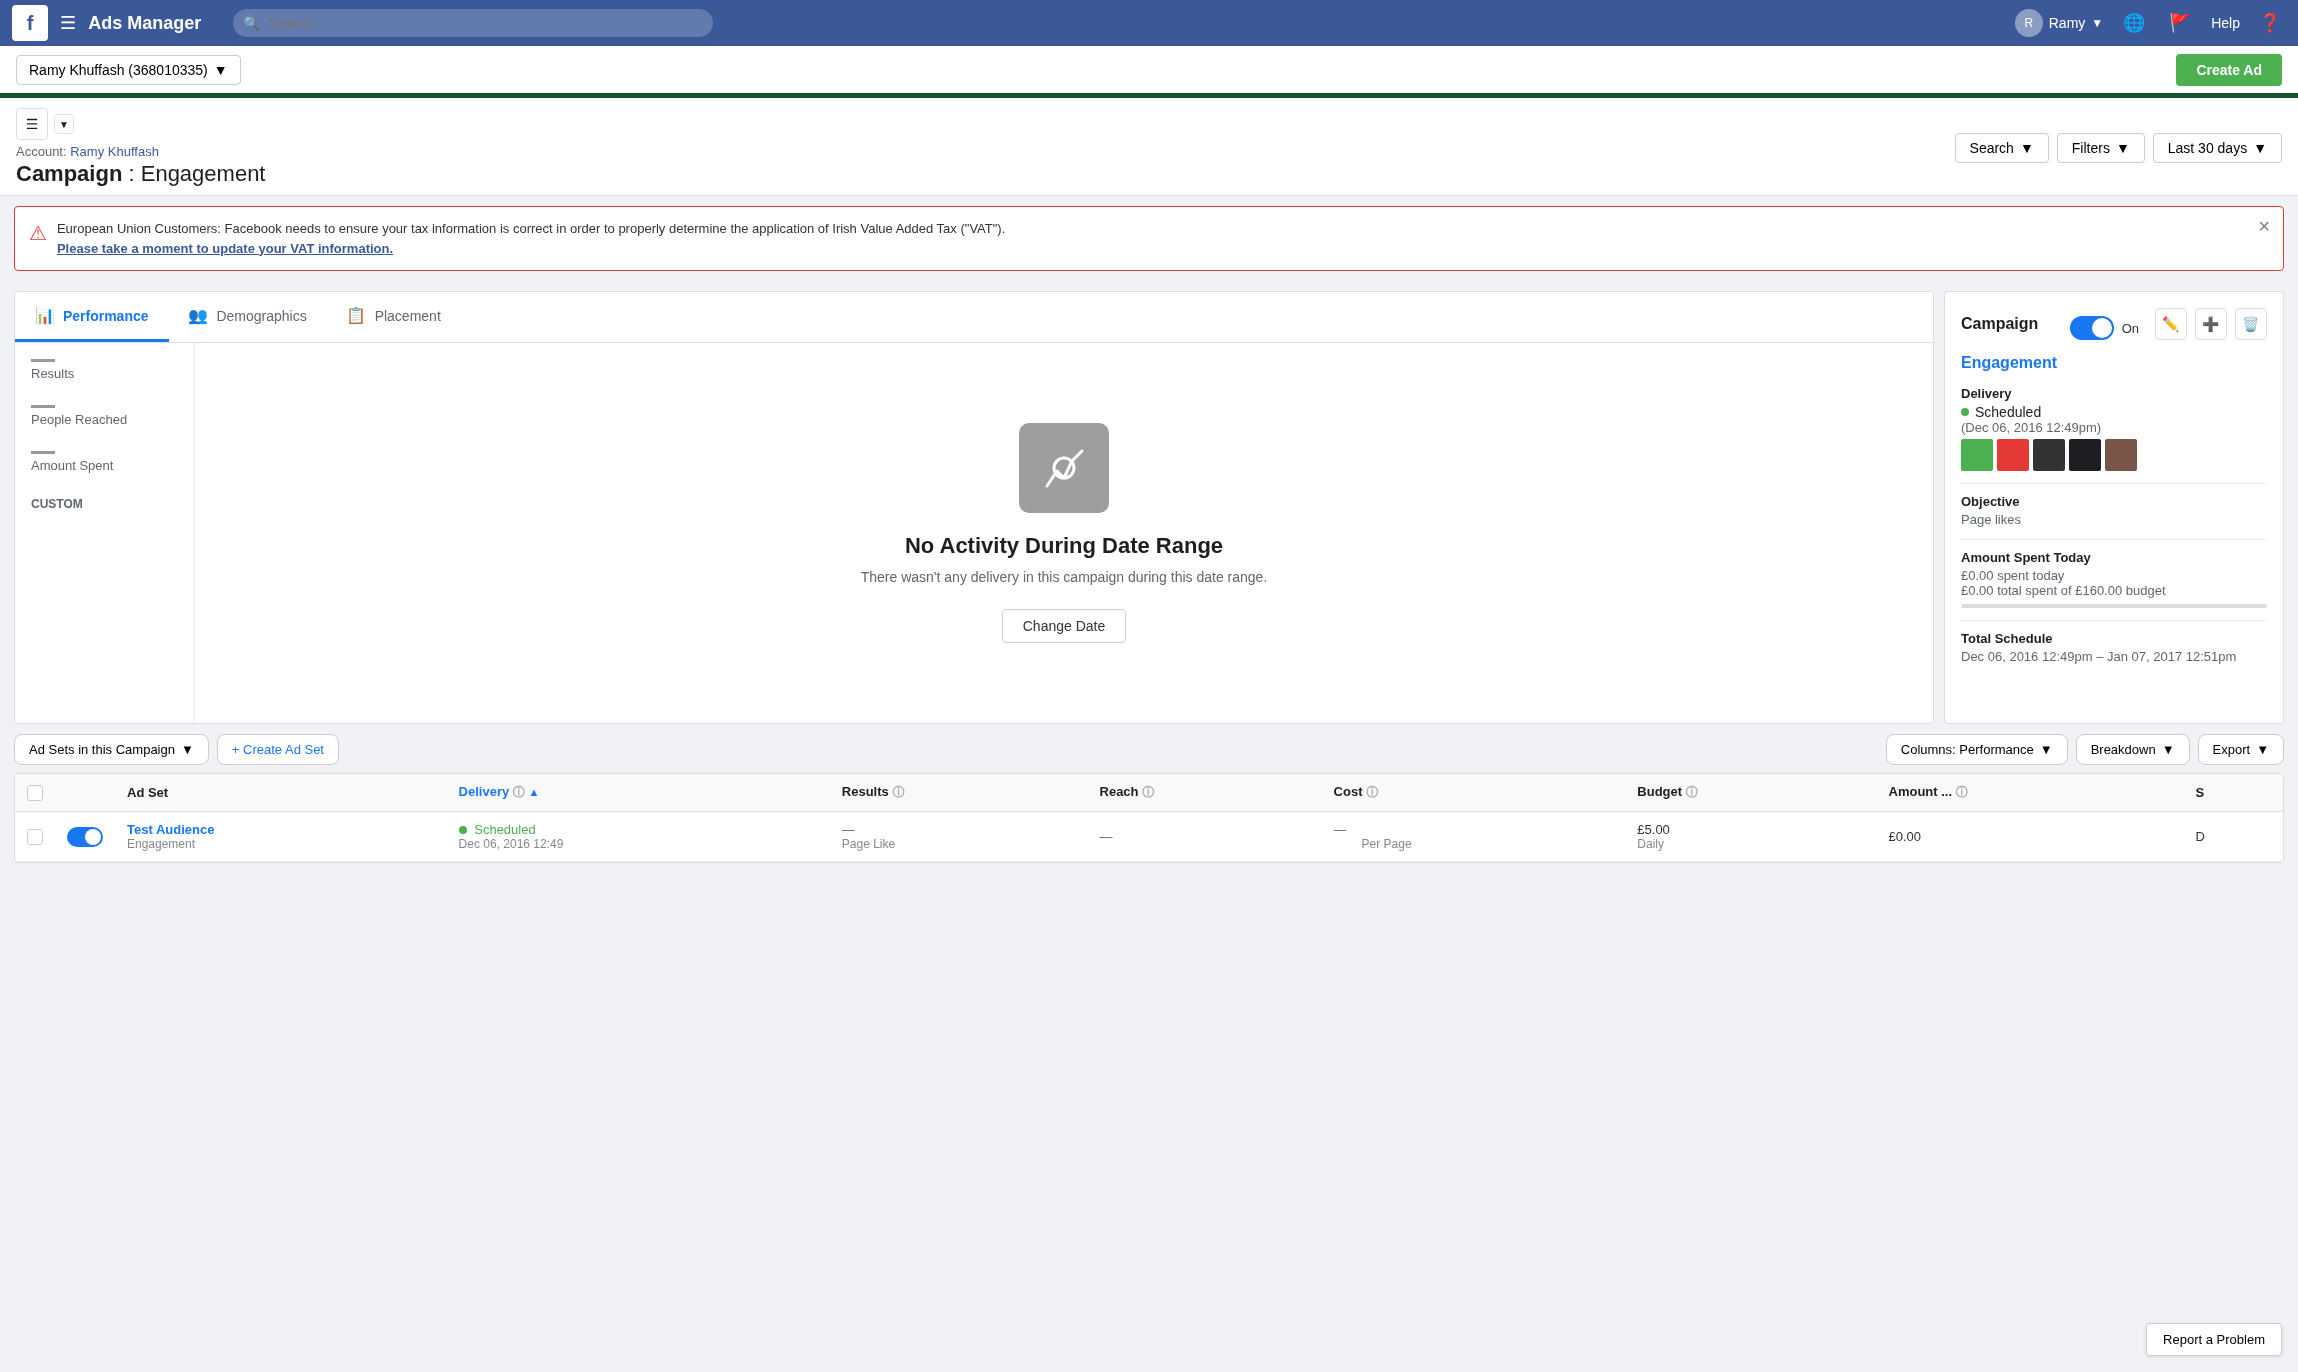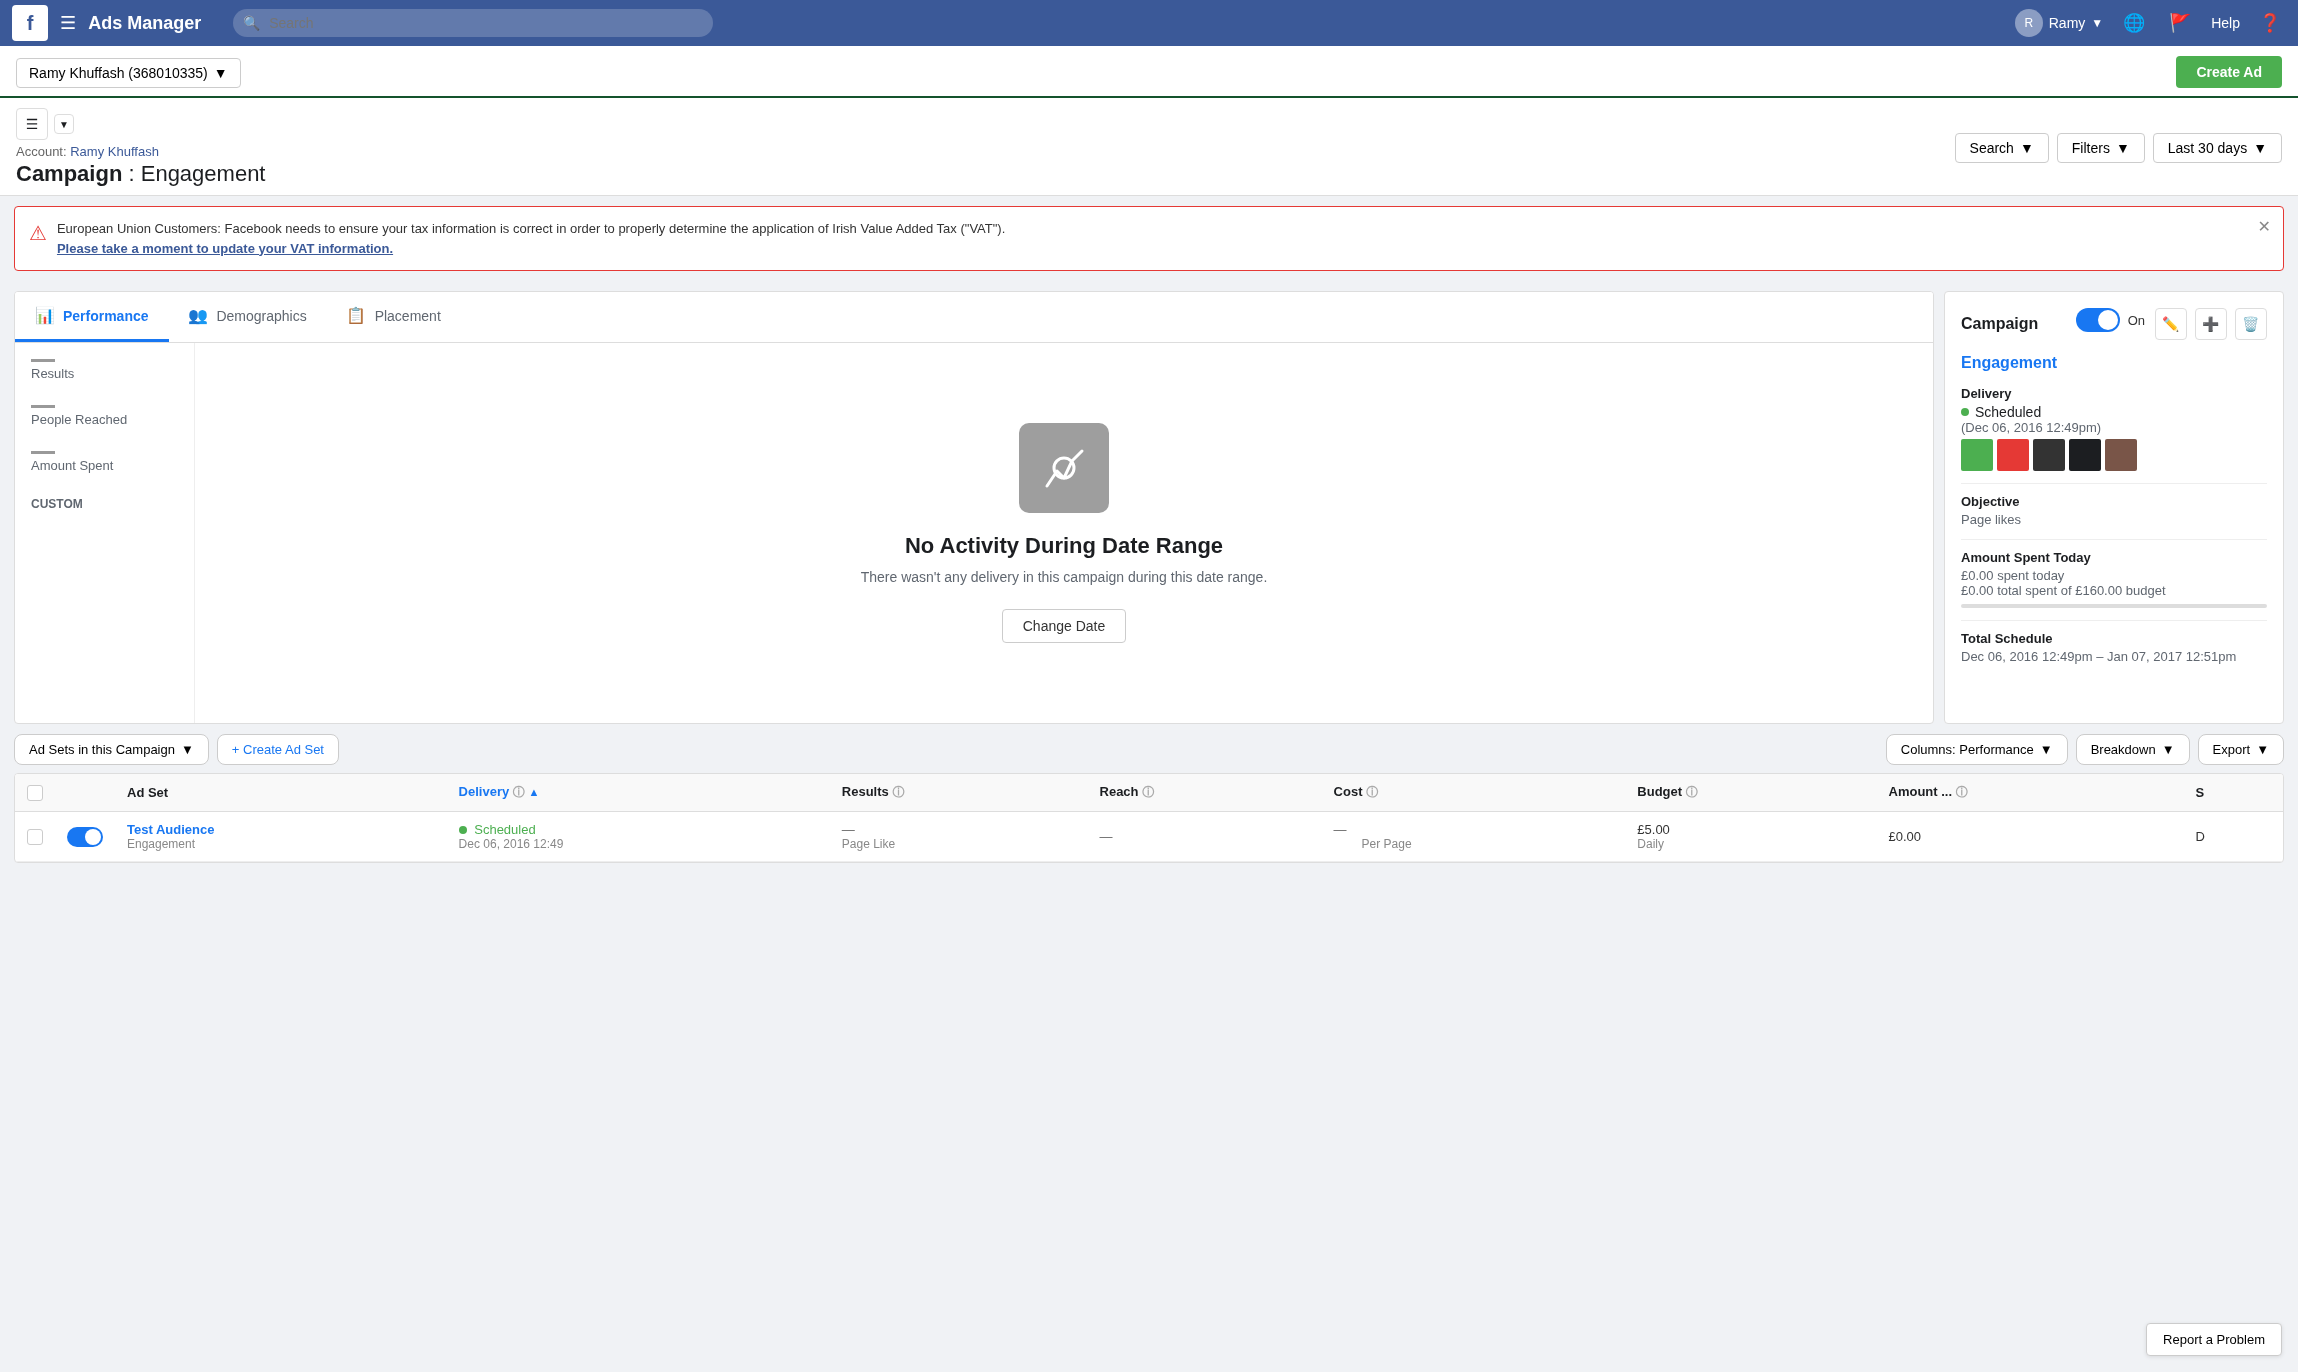--- a/index.html
+++ b/index.html
@@ -15,21 +15,21 @@
     .search-icon-wrap { position: relative; }
     .search-icon-abs { position: absolute; left: 10px; top: 50%; transform: translateY(-50%); color: rgba(255,255,255,0.7); }
     .nav-right { margin-left: auto; display: flex; align-items: center; gap: 16px; color: white; }
     .nav-user { display: flex; align-items: center; gap: 6px; color: white; cursor: pointer; }
     .nav-avatar { width: 28px; height: 28px; border-radius: 50%; background: #ccc; overflow: hidden; }
     .nav-icon { color: white; font-size: 18px; cursor: pointer; width: 30px; height: 30px; display: flex; align-items: center; justify-content: center; }
     .nav-help { color: white; font-size: 14px; }
 
     
     .account-bar {
-      background: white; border-bottom: 2px solid #14532d; display: flex; align-items: flex-end; justify-content: space-between; padding: 8px 16px; height: 52px;
+      background: white; border-bottom: 5px solid #14532d; display: flex; align-items: center; justify-content: space-between; padding: 8px 16px; height: 52px;
     }
     .account-select { border: 1px solid #ccc; border-radius: 4px; padding: 6px 12px; background: white; cursor: pointer; font-size: 14px; display: flex; align-items: center; gap: 6px; }
     .create-ad-btn { background: #4caf50; color: white; border: none; border-radius: 4px; padding: 8px 20px; font-size: 14px; font-weight: 600; cursor: pointer; }
 
     
     .breadcrumb-area {
       background: white; padding: 10px 16px 8px; display: flex; align-items: center; justify-content: space-between; border-bottom: 1px solid #ddd;
     }
     .breadcrumb-left {}
     .breadcrumb-text { font-size: 13px; color: #666; }
@@ -245,21 +245,21 @@
         <div class="no-data-title">No Activity During Date Range</div>
         <div class="no-data-sub">There wasn't any delivery in this campaign during this date range.</div>
         <button class="change-date-btn">Change Date</button>
       </div>
     </div>
   </div>
 
   <div class="right-panel">
     <div class="right-panel-header">
       <div class="right-panel-title">Campaign</div>
-      <div style="display:flex;align-items:flex-start;gap:10px;">
+      <div style="display:flex;align-items:flex-end;gap:16px;">
         <div class="toggle-row">
           <div class="toggle">
             <div class="toggle-thumb"></div>
           </div>
           <span class="toggle-label">On</span>
         </div>
         <div class="right-panel-actions">
           <button class="action-btn">✏️</button>
           <button class="action-btn">➕</button>
           <button class="action-btn">🗑️</button>

